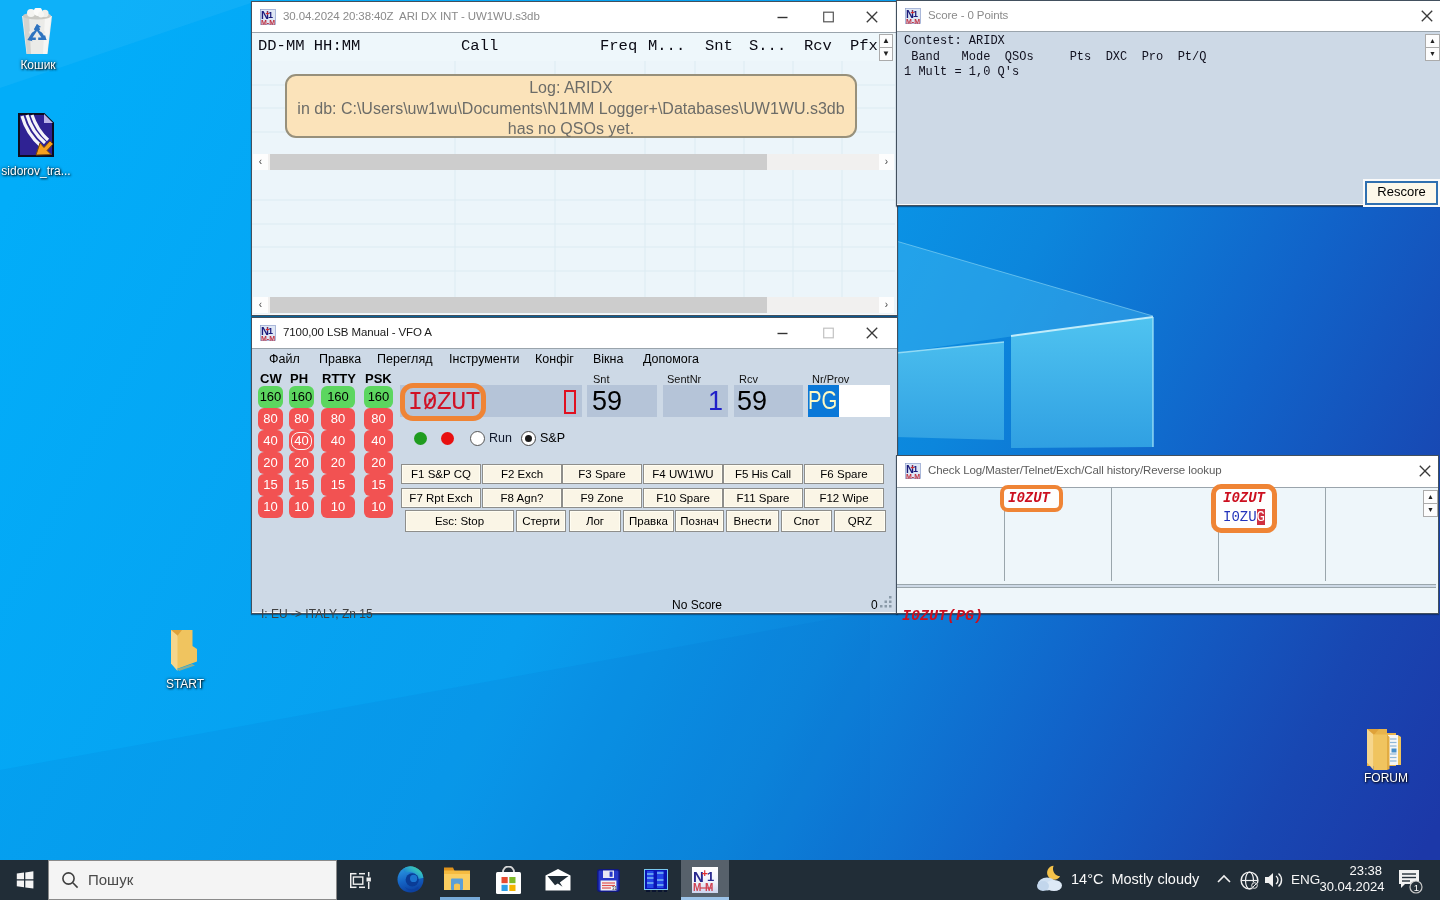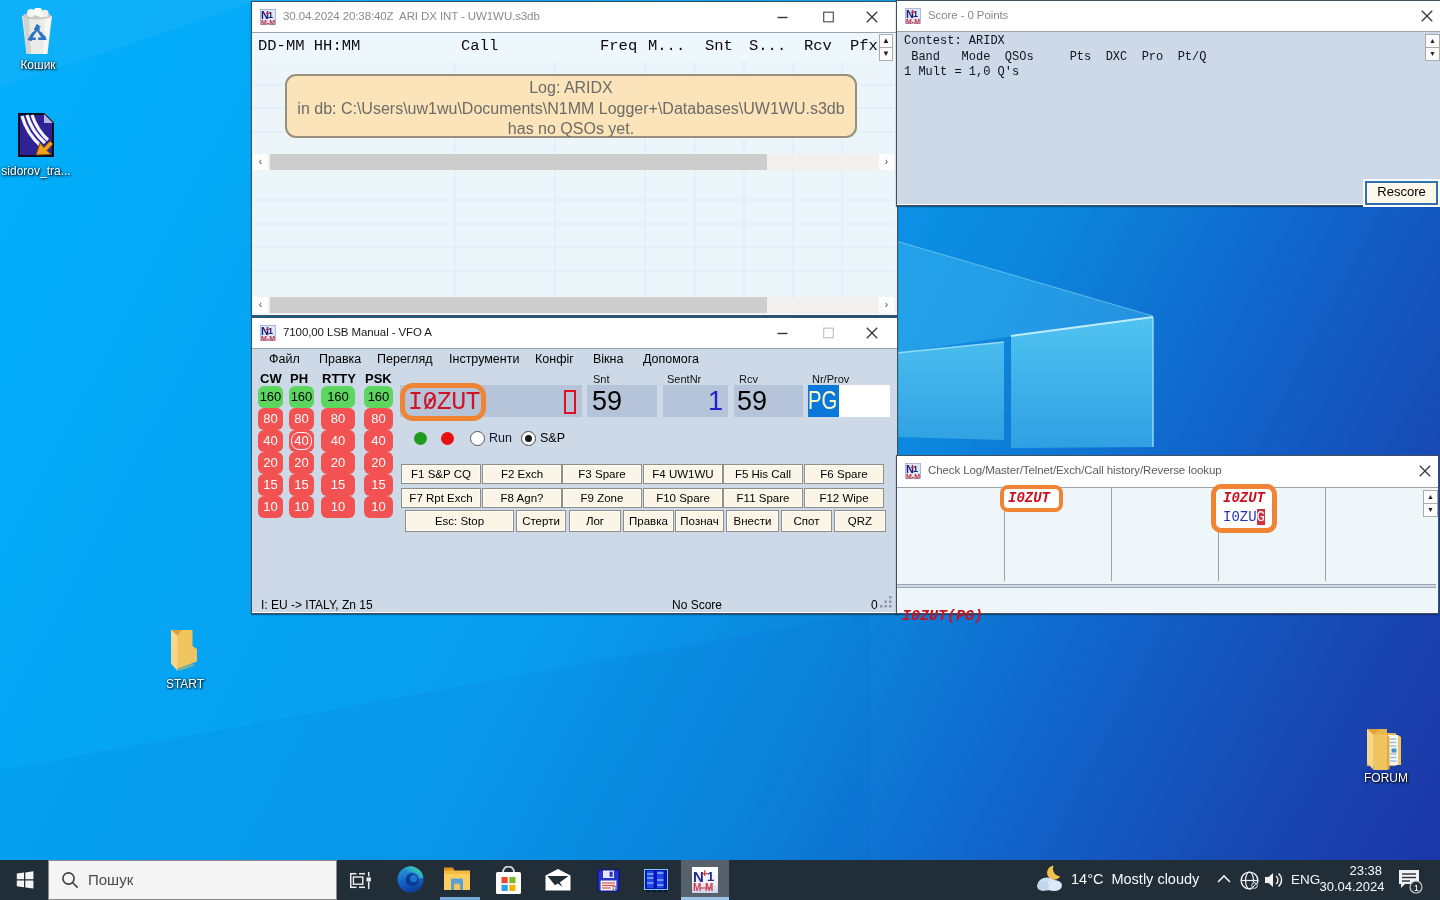--- a/index.html
+++ b/index.html
@@ -342,21 +342,21 @@
 <div class="fkey" style="left:264px;top:192px;width:48px;height:20px;line-height:20px;">Стерти</div>
 <div class="fkey" style="left:317px;top:192px;width:50px;height:20px;line-height:20px;">Лог</div>
 <div class="fkey" style="left:371px;top:192px;width:49px;height:20px;line-height:20px;">Правка</div>
 <div class="fkey" style="left:423px;top:192px;width:47px;height:20px;line-height:20px;">Познач</div>
 <div class="fkey" style="left:474px;top:192px;width:51px;height:20px;line-height:20px;">Внести</div>
 <div class="fkey" style="left:529px;top:192px;width:49px;height:20px;line-height:20px;">Спот</div>
 <div class="fkey" style="left:582px;top:192px;width:50px;height:20px;line-height:20px;">QRZ</div>
 </div>
 
 
-  <div class="abs" style="left:9px;top:280px;font-size:12px;color:#000000;">I: EU -&gt; ITALY, Zn 15</div>
+  <div class="abs" style="left:9px;top:289px;font-size:12px;color:#404040;">I: EU -&gt; ITALY, Zn 15</div>
   <div class="abs" style="left:420px;top:280px;font-size:12px;color:#000;">No Score</div>
   <div class="abs" style="left:619px;top:280px;font-size:12px;color:#000;">0</div>
   <svg class="abs" style="left:627px;top:278px;" width="14" height="12" viewBox="0 0 14 12">
       <g fill="#8a9aa8">
         <rect x="10" y="0" width="2.5" height="2.5"></rect>
         <rect x="10" y="4.5" width="2.5" height="2.5"></rect>
         <rect x="10" y="9" width="2.5" height="2.5"></rect>
         <rect x="5.5" y="4.5" width="2.5" height="2.5"></rect>
         <rect x="5.5" y="9" width="2.5" height="2.5"></rect>
         <rect x="1" y="9" width="2.5" height="2.5"></rect>

